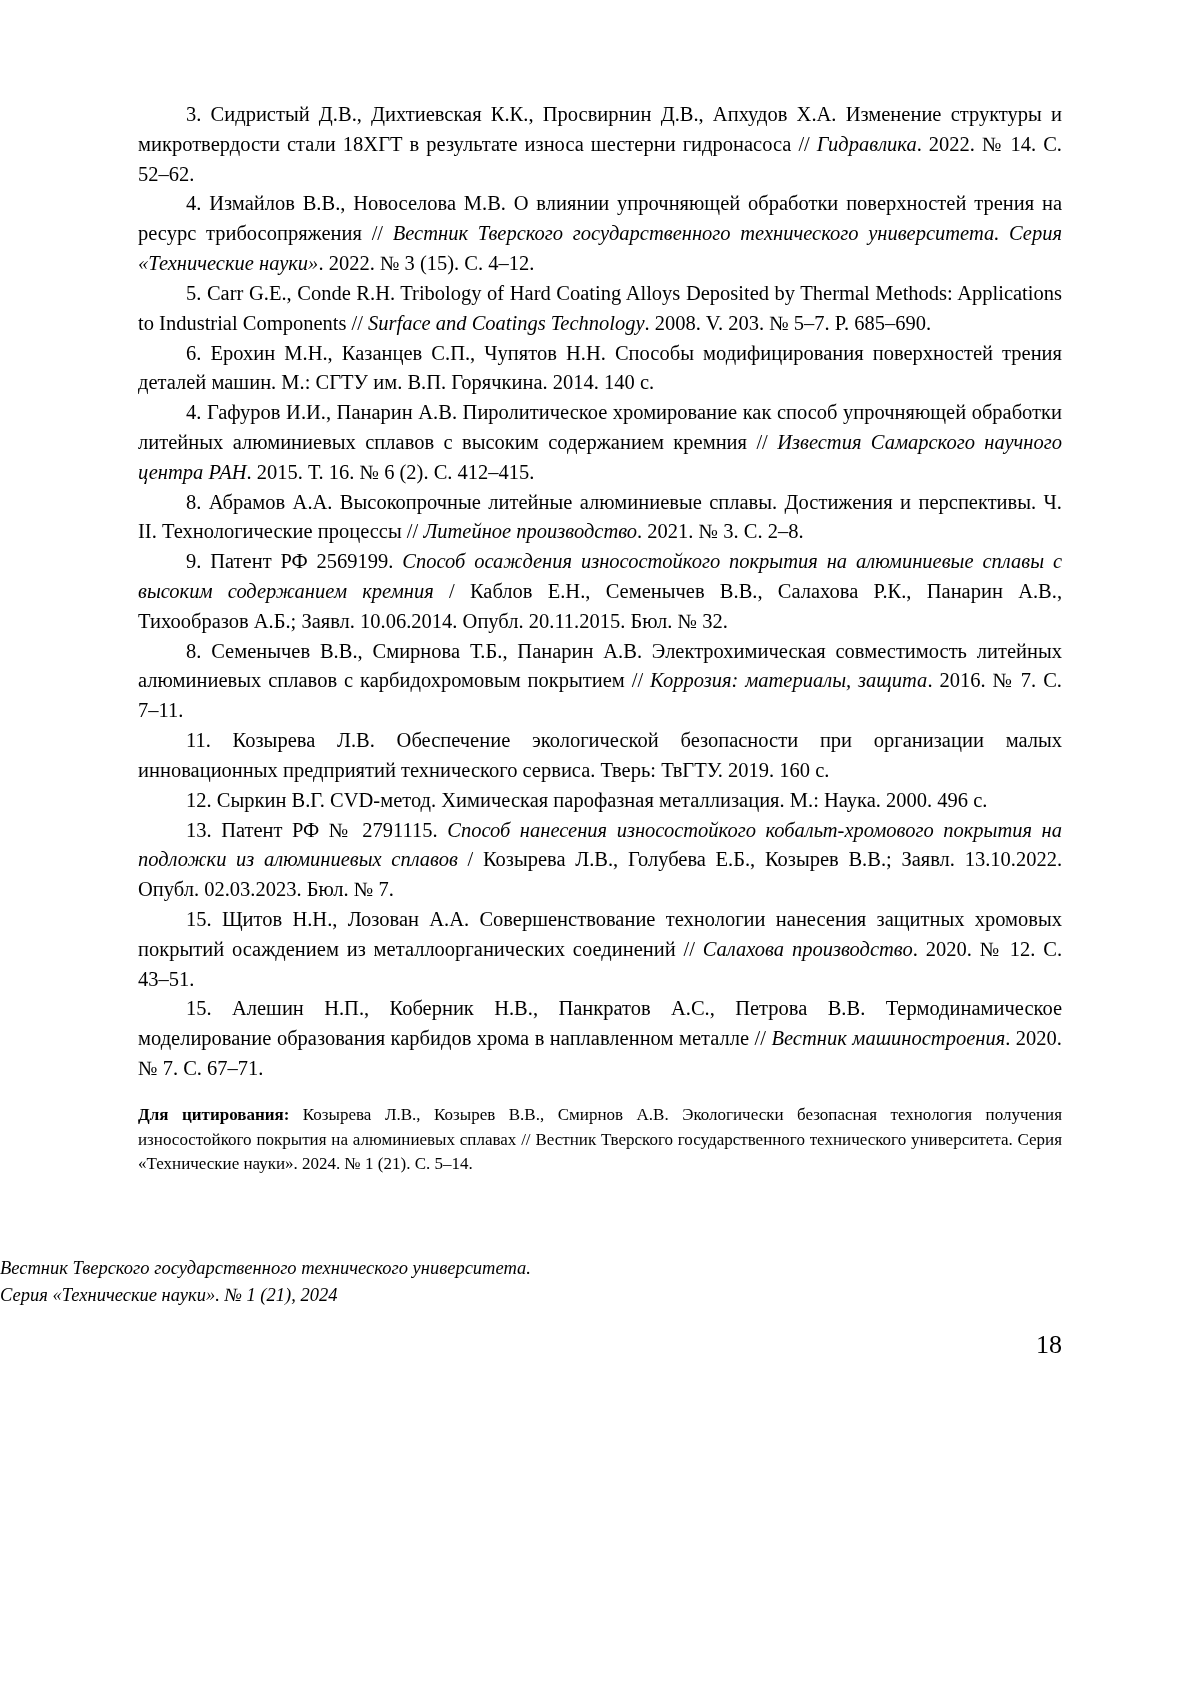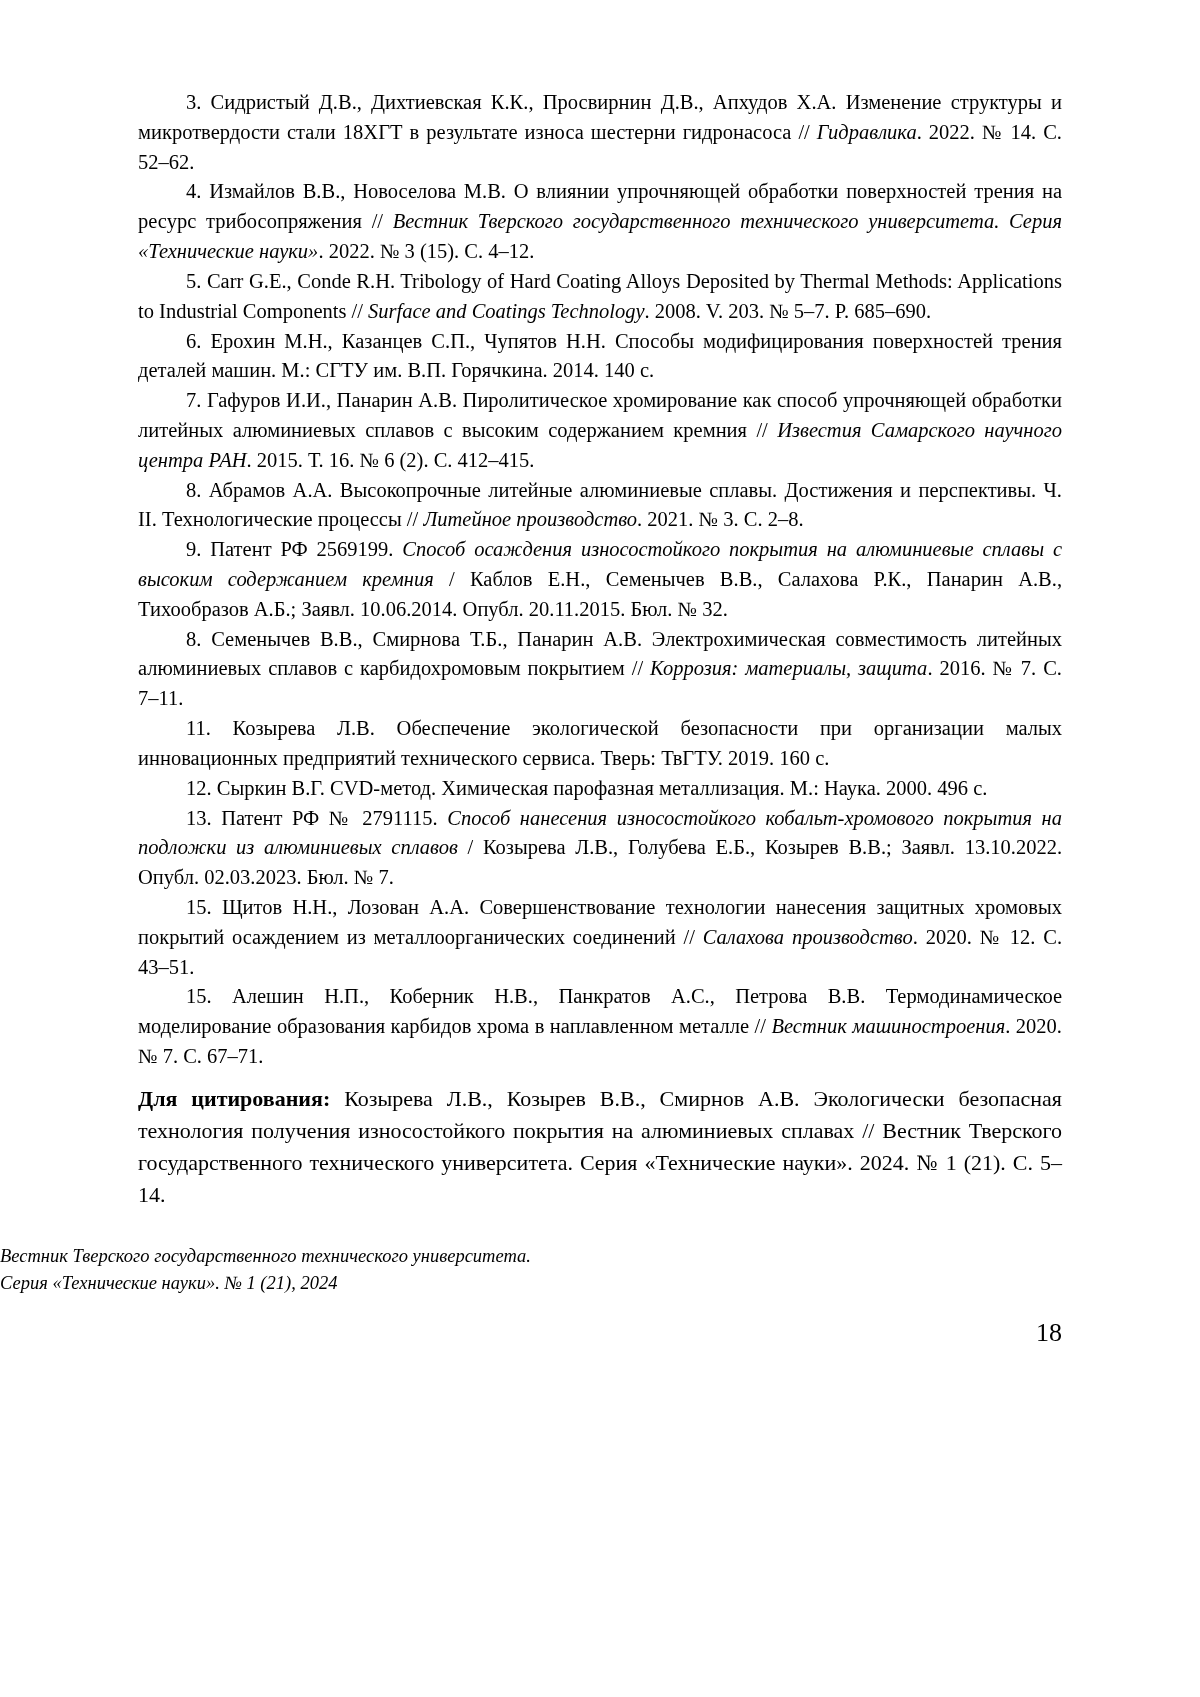--- a/index.html
+++ b/index.html
@@ -9,43 +9,43 @@
   }
   body {
     width: 1200px;
     height: 1697px;
     position: relative;
     font-family: "Liberation Serif", serif;
     color: #000000;
   }
   .page {
     position: absolute;
-    left: 0; top: 0;
+    left: 0; top: 12px;
     width: 1200px;
     height: 1406px;
     box-sizing: border-box;
     padding: 88px 138px 0 138px;
   }
   .refs {
     font-size: 20.5px;
     line-height: 1.455;
     text-align: justify;
     text-justify: inter-word;
   }
   .ref {
     text-indent: 48px;
     margin: 0;
     padding: 0;
     text-align: justify;
   }
   .ref:last-child { text-align: justify; }
   .it { font-style: italic; }
   .cite-block {
-    margin-top: 11px;
-    font-size: 22px;
+    margin-top: 19px;
+    font-size: 17px;
     line-height: 1.455;
     text-align: justify;
   }
   .cite-block .lead {
     font-weight: bold;
   }
   .cite-para {
     text-indent: 0;
     margin: 0;
   }
@@ -70,21 +70,21 @@
 </head>
 <body>
 
 <div class="page">
 
   <div class="refs">
     <p class="ref"><span>3. Сидристый Д.В., Дихтиевская К.К., Просвирнин Д.В., Апхудов Х.А. Изменение структуры и микротвердости стали 18ХГТ в результате износа шестерни гидронасоса // </span><span class="it">Гидравлика</span><span>. 2022. № 14. С. 52–62.</span></p>
     <p class="ref"><span>4. Измайлов В.В., Новоселова М.В. О влиянии упрочняющей обработки поверхностей трения на ресурс трибосопряжения // </span><span class="it">Вестник Тверского государственного технического университета. Серия «Технические науки»</span><span>. 2022.  № 3 (15). С. 4–12.</span></p>
     <p class="ref"><span>5. Carr G.E., Conde R.H. Tribology of Hard Coating Alloys Deposited by Thermal Methods: Applications to Industrial Components // </span><span class="it">Surface and Coatings Technology</span><span>. 2008. V. 203. № 5–7. P. 685–690.</span></p>
     <p class="ref"><span>6. Ерохин М.Н., Казанцев С.П., Чупятов Н.Н. Способы модифицирования поверхностей трения деталей машин. М.: СГТУ им. В.П. Горячкина. 2014. 140 с.</span></p>
-    <p class="ref"><span>7. Гафуров И.И., Панарин А.В. Пиролитическое хромирование как способ упрочняющей обработки литейных алюминиевых сплавов с высоким содержанием кремния // </span><span class="it">Известия Самарского научного центра РАН</span><span>. 2015. Т. 16. № 6 (2). С. 412–415.</span></p>
+    <p class="ref"><span>4. Гафуров И.И., Панарин А.В. Пиролитическое хромирование как способ упрочняющей обработки литейных алюминиевых сплавов с высоким содержанием кремния // </span><span class="it">Известия Самарского научного центра РАН</span><span>. 2015. Т. 16. № 6 (2). С. 412–415.</span></p>
     <p class="ref"><span>8. Абрамов А.А. Высокопрочные литейные алюминиевые сплавы. Достижения и перспективы. Ч. II. Технологические процессы // </span><span class="it">Литейное производство</span><span>. 2021. № 3. С. 2–8.</span></p>
     <p class="ref"><span>9. Патент РФ 2569199. </span><span class="it">Способ осаждения износостойкого покрытия на алюминиевые сплавы с высоким содержанием кремния</span><span> / Каблов Е.Н., Семенычев В.В., Салахова Р.К., Панарин А.В., Тихообразов А.Б.; Заявл. 10.06.2014. Опубл. 20.11.2015. Бюл. № 32.</span></p>
     <p class="ref"><span>8. Семенычев В.В., Смирнова Т.Б., Панарин А.В. Электрохимическая совместимость литейных алюминиевых сплавов с карбидохромовым покрытием // </span><span class="it">Коррозия: материалы, защита</span><span>. 2016. № 7. С. 7–11.</span></p>
     <p class="ref"><span>11. Козырева Л.В. Обеспечение экологической безопасности при организации малых инновационных предприятий технического сервиса. Тверь: ТвГТУ. 2019. 160 с.</span></p>
     <p class="ref"><span>12. Сыркин В.Г. CVD-метод. Химическая парофазная металлизация. М.: Наука. 2000. 496 с.</span></p>
     <p class="ref"><span>13. Патент РФ № 2791115. </span><span class="it">Способ нанесения износостойкого кобальт-хромового покрытия на подложки из алюминиевых сплавов</span><span> / Козырева Л.В., Голубева Е.Б., Козырев В.В.; Заявл. 13.10.2022. Опубл. 02.03.2023. Бюл. № 7.</span></p>
     <p class="ref"><span>15. Щитов Н.Н., Лозован А.А. Совершенствование технологии нанесения защитных хромовых покрытий осаждением из металлоорганических соединений // </span><span class="it">Салахова производство</span><span>. 2020. № 12. С. 43–51.</span></p>
     <p class="ref"><span>15. Алешин Н.П., Коберник Н.В., Панкратов А.С., Петрова В.В. Термодинамическое моделирование образования карбидов хрома в наплавленном металле // </span><span class="it">Вестник машиностроения</span><span>. 2020. № 7. С. 67–71.</span></p>
   </div>
 

